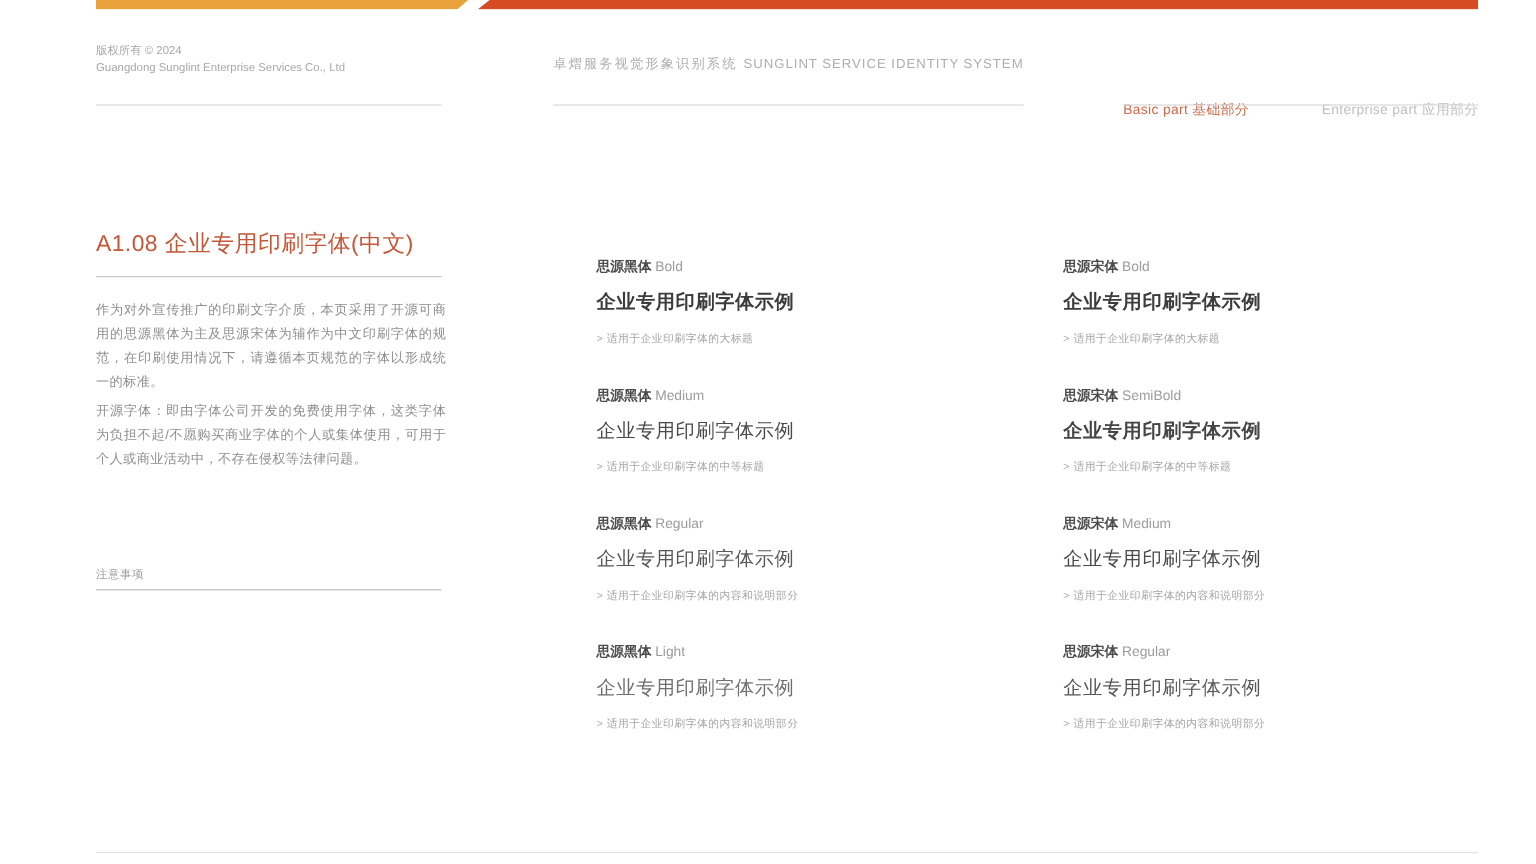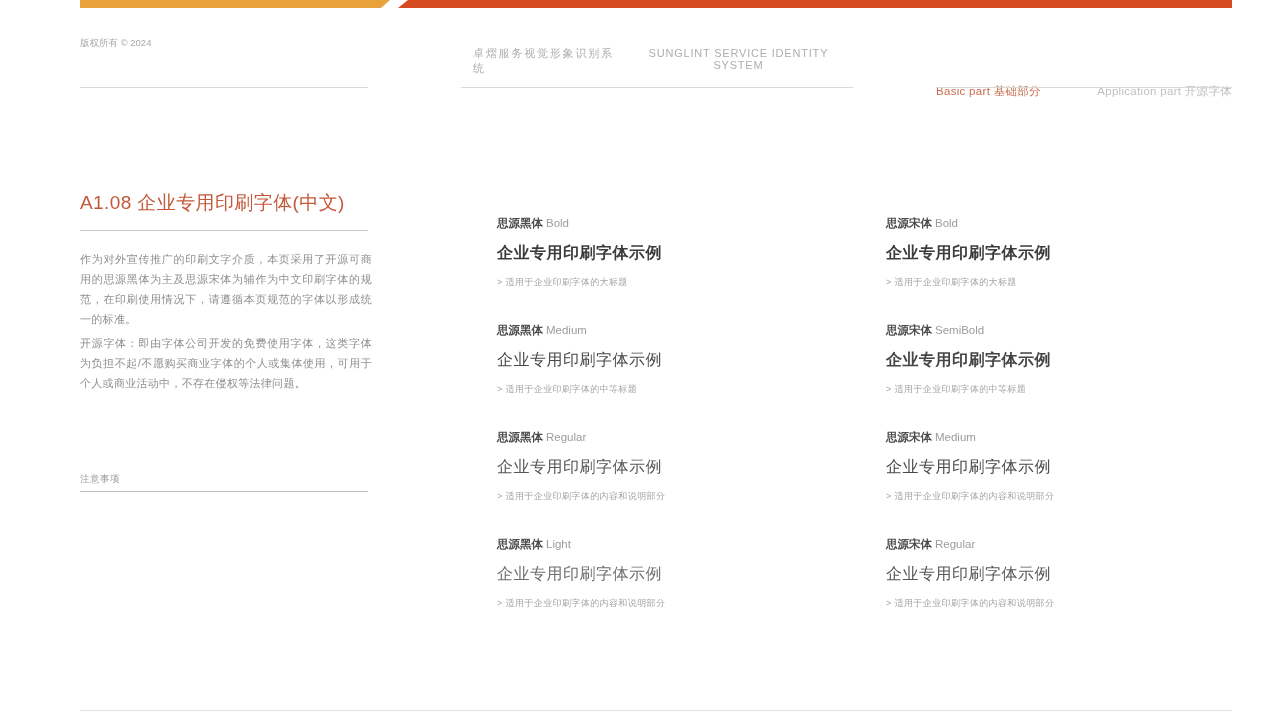--- a/index.html
+++ b/index.html
@@ -11,21 +11,21 @@
   
   .bar-orange { left:80px; top:0; width:310px; height:8px; background:#E9A23B;
     clip-path:polygon(0 0,100% 0,calc(100% - 9px) 100%,0 100%); }
   .bar-red { left:398px; top:0; width:834px; height:8px; background:#D64B22;
     clip-path:polygon(10px 0,100% 0,100% 100%,0 100%); }
 
   
   .copyright { left:80px; top:36px; width:300px; font-size:9.5px; line-height:14px; color:#a8a8a8; }
   .sys-title { left:461px; top:46px; width:392px; display:flex; justify-content:space-between;
     align-items:baseline; color:#aeaeae; font-size:11px; }
-  .sys-title .cn { letter-spacing:1.8px;margin-left:12px; }
+  .sys-title .cn { letter-spacing:1.8px; }
   .sys-title .en { letter-spacing:0.8px;text-align:center; }
   .nav { left:936px; top:44px; width:296px; display:flex; justify-content:space-between;
     align-items:baseline; font-size:11.5px; }
   .nav-basic { color:#C96B4B; letter-spacing:0.3px;margin-top:40px; }
   .nav-app { color:#bfbfbf; letter-spacing:0.3px; }
   .hrule { height:1px; background:#d9d9d9; top:87px; }
   .hr-left { left:80px; width:288px; }
   .hr-mid { left:461px; width:392px; }
   .hr-right { left:936px; width:296px; }
 
@@ -65,30 +65,31 @@
 </head>
 <body>
 
 <div id="page">
 
   <div class="abs bar-orange"></div>
   <div class="abs bar-red"></div>
 
   <div class="abs copyright">
     <div>版权所有 © 2024</div>
+    <div>Guangdong Sunglint Enterprise Services Co., Ltd</div>
   </div>
 
   <div class="abs sys-title">
     <span class="cn">卓熠服务视觉形象识别系统</span>
     <span class="en">SUNGLINT SERVICE IDENTITY SYSTEM</span>
   </div>
 
   <div class="abs nav">
     <span class="nav-basic">Basic part 基础部分</span>
-    <span class="nav-app">Application part 开源字体</span>
+    <span class="nav-app">Enterprise part 应用部分</span>
   </div>
 
   <div class="abs hrule hr-left"></div>
   <div class="abs hrule hr-mid"></div>
   <div class="abs hrule hr-right"></div>
 
   <div class="abs sec-title">A1.08 企业专用印刷字体(中文)</div>
   <div class="abs sec-rule"></div>
 
   <div class="abs para para-1">作为对外宣传推广的印刷文字介质，本页采用了开源可商用的思源黑体为主及思源宋体为辅作为中文印刷字体的规范，在印刷使用情况下，请遵循本页规范的字体以形成统一的标准。</div>

